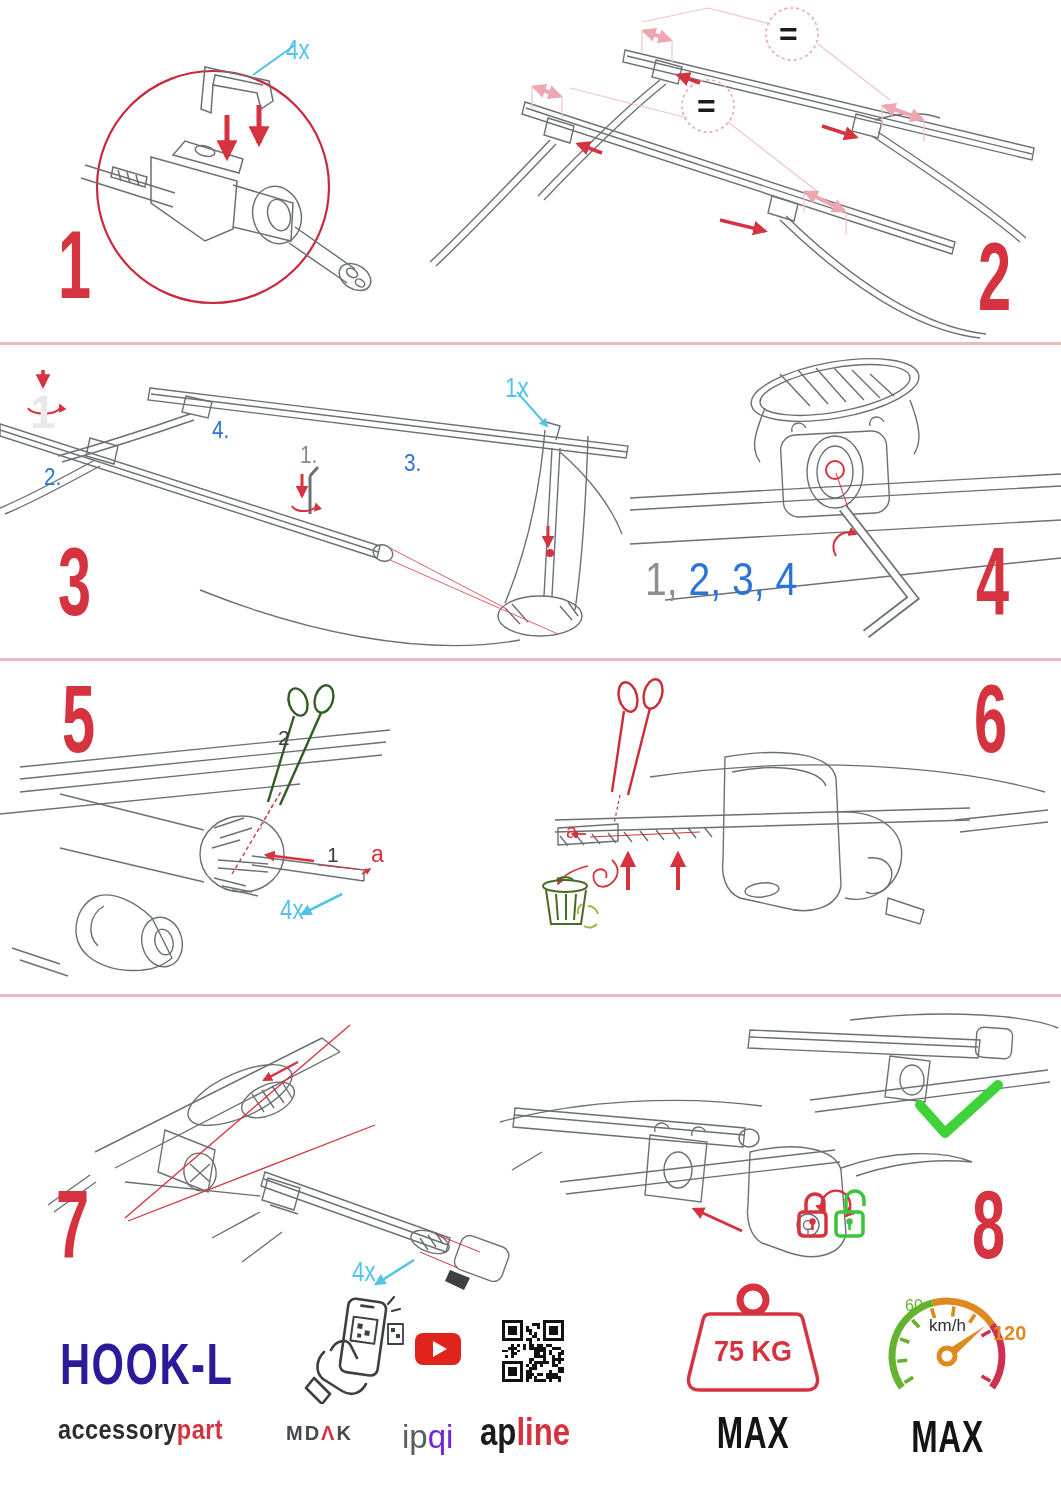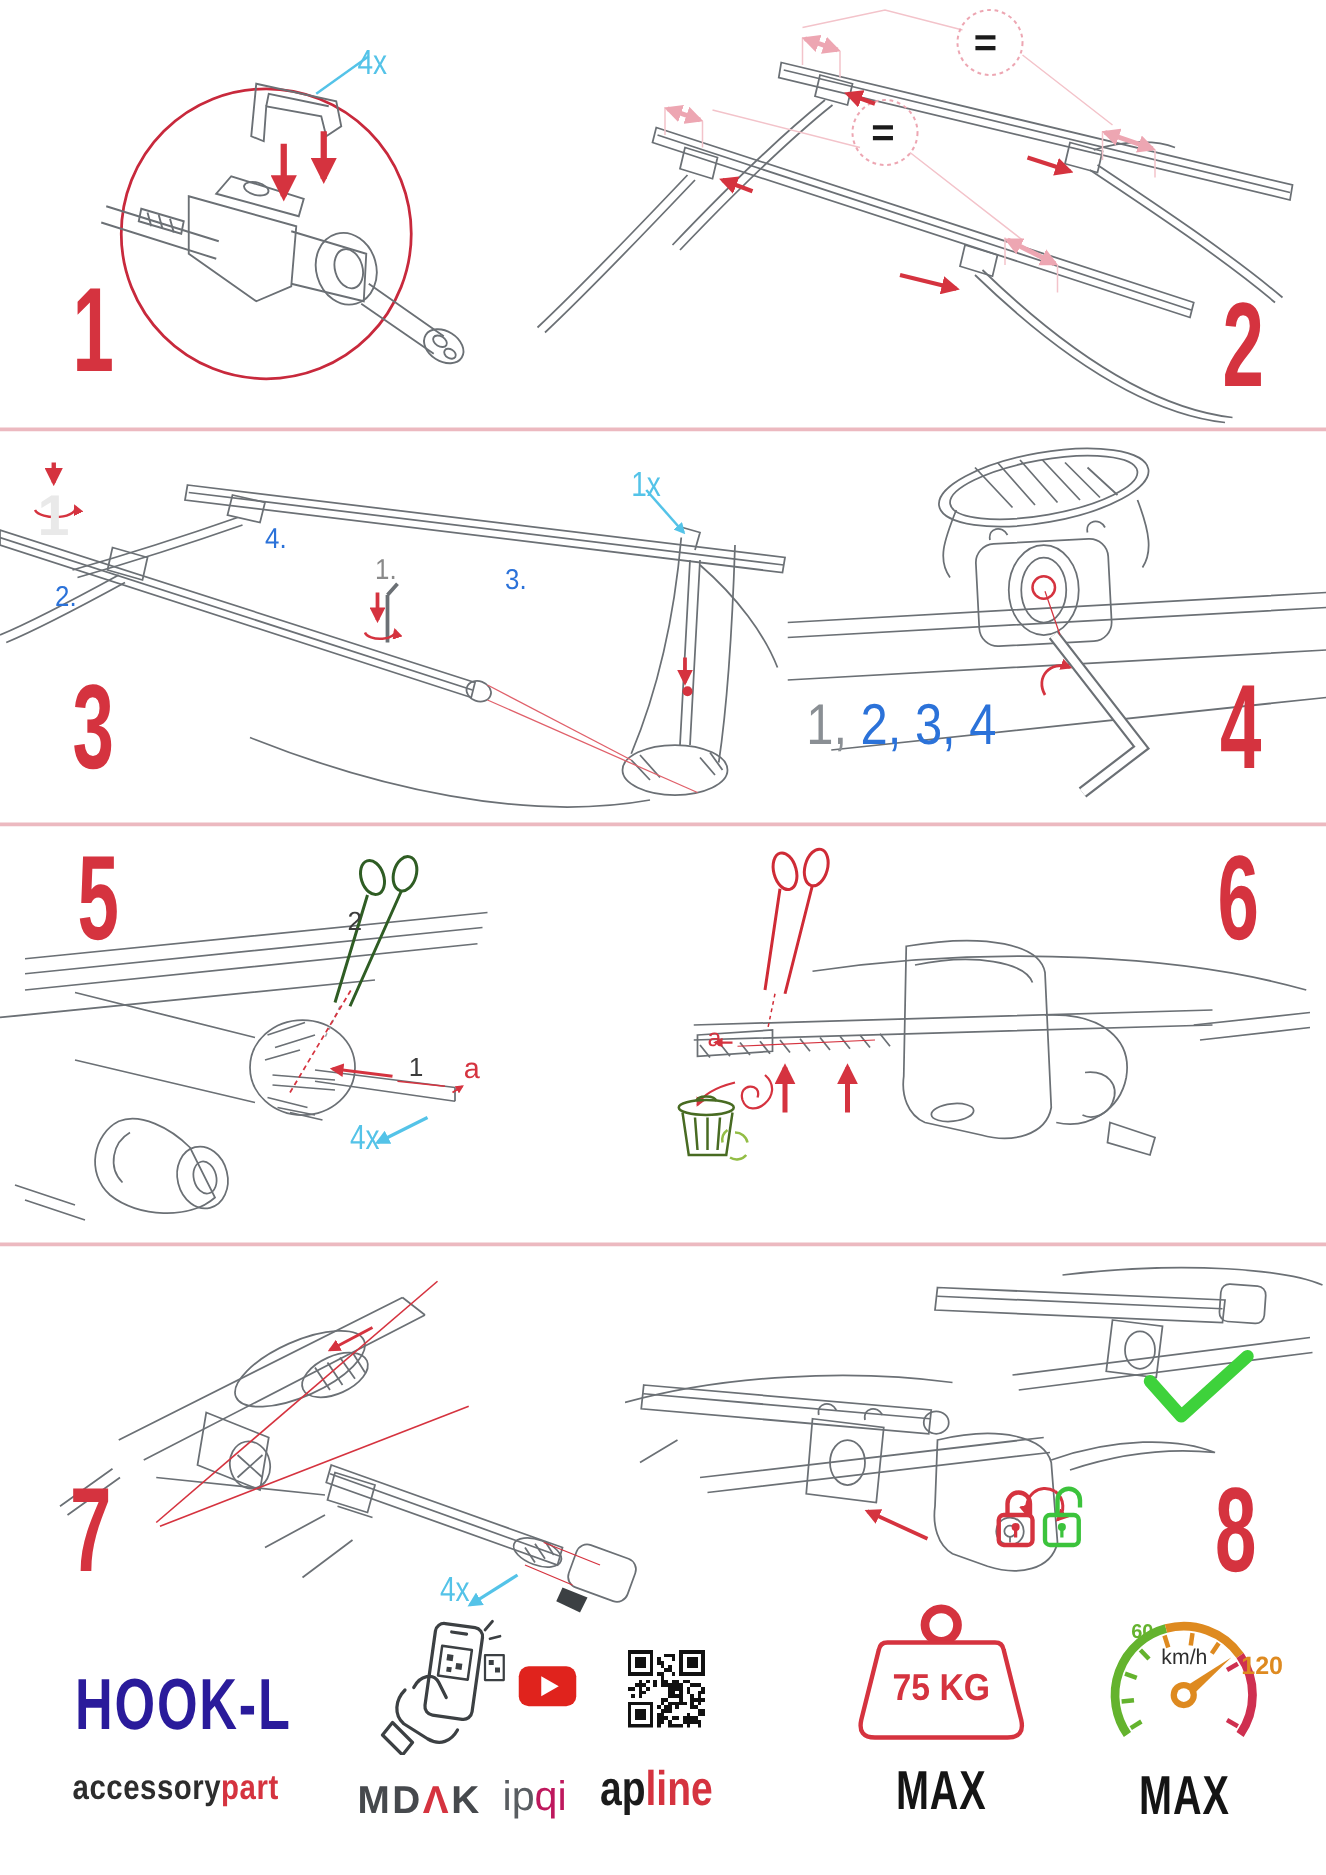--- a/index.html
+++ b/index.html
@@ -17,32 +17,32 @@
   .lbl-a{position:absolute;font-size:23px;color:#d5333f;font-weight:400;}
   .eq{position:absolute;font-size:32px;font-weight:bold;color:#1b1b1b;}
   .ghost{position:absolute;font-size:46px;font-weight:bold;color:#e9e9e9;}
   .seq{position:absolute;font-size:46px;transform:scaleX(.85);transform-origin:left top;white-space:nowrap;}
   .seq .g{color:#8a8f94;} .seq .b{color:#2b72d9;}
   .product{position:absolute;font-size:58px;font-weight:bold;color:#2a1b9b;letter-spacing:2px;
            transform:scaleX(.72);transform-origin:left top;}
   .brand{position:absolute;font-size:28px;font-weight:bold;letter-spacing:.5px;
          transform:scaleX(.84);transform-origin:left top;white-space:nowrap;}
   .brand .blk{color:#2d2d2d;} .brand .red{color:#d5333f;}
-  .mdak{position:absolute;font-size:31px;font-weight:bold;letter-spacing:2px;color:#46494d;white-space:nowrap;}
+  .mdak{position:absolute;font-size:20px;font-weight:bold;letter-spacing:2px;color:#46494d;white-space:nowrap;}
   .mdak .red{color:#d5333f;}
   .ipqi{position:absolute;font-size:33px;font-weight:400;color:#595d61;white-space:nowrap;}
-  .ipqi .red{color:#be185d;}
+  .ipqi .red{color:#6d28d9;}
   .apline{position:absolute;font-size:39px;font-weight:600;color:#1b1b1b;
           transform:scaleX(.8);transform-origin:left top;white-space:nowrap;}
   .apline .red{color:#d5333f;}
   .wval{position:absolute;width:150px;text-align:center;font-size:30px;font-weight:bold;color:#d5333f;
         transform:scaleX(.9);transform-origin:center top;}
   .maxtxt{position:absolute;width:150px;text-align:center;font-size:44px;font-weight:bold;color:#141414;
           transform:scaleX(.72);transform-origin:center top;letter-spacing:1px;}
-  .splow{position:absolute;font-size:16px;font-weight:bold;color:#64b32e;}
+  .splow{position:absolute;font-size:16px;font-weight:normal;color:#64b32e;}
   .sphigh{position:absolute;font-size:20px;font-weight:bold;color:#de8a20;}
   .spunit{position:absolute;width:175px;text-align:center;font-size:17px;color:#2e2e2e;}
 </style>
 </head>
 <body>
 
 <div class="page">
 
   <div class="divider" style="top:342px"></div>
   <div class="divider" style="top:658px"></div>

